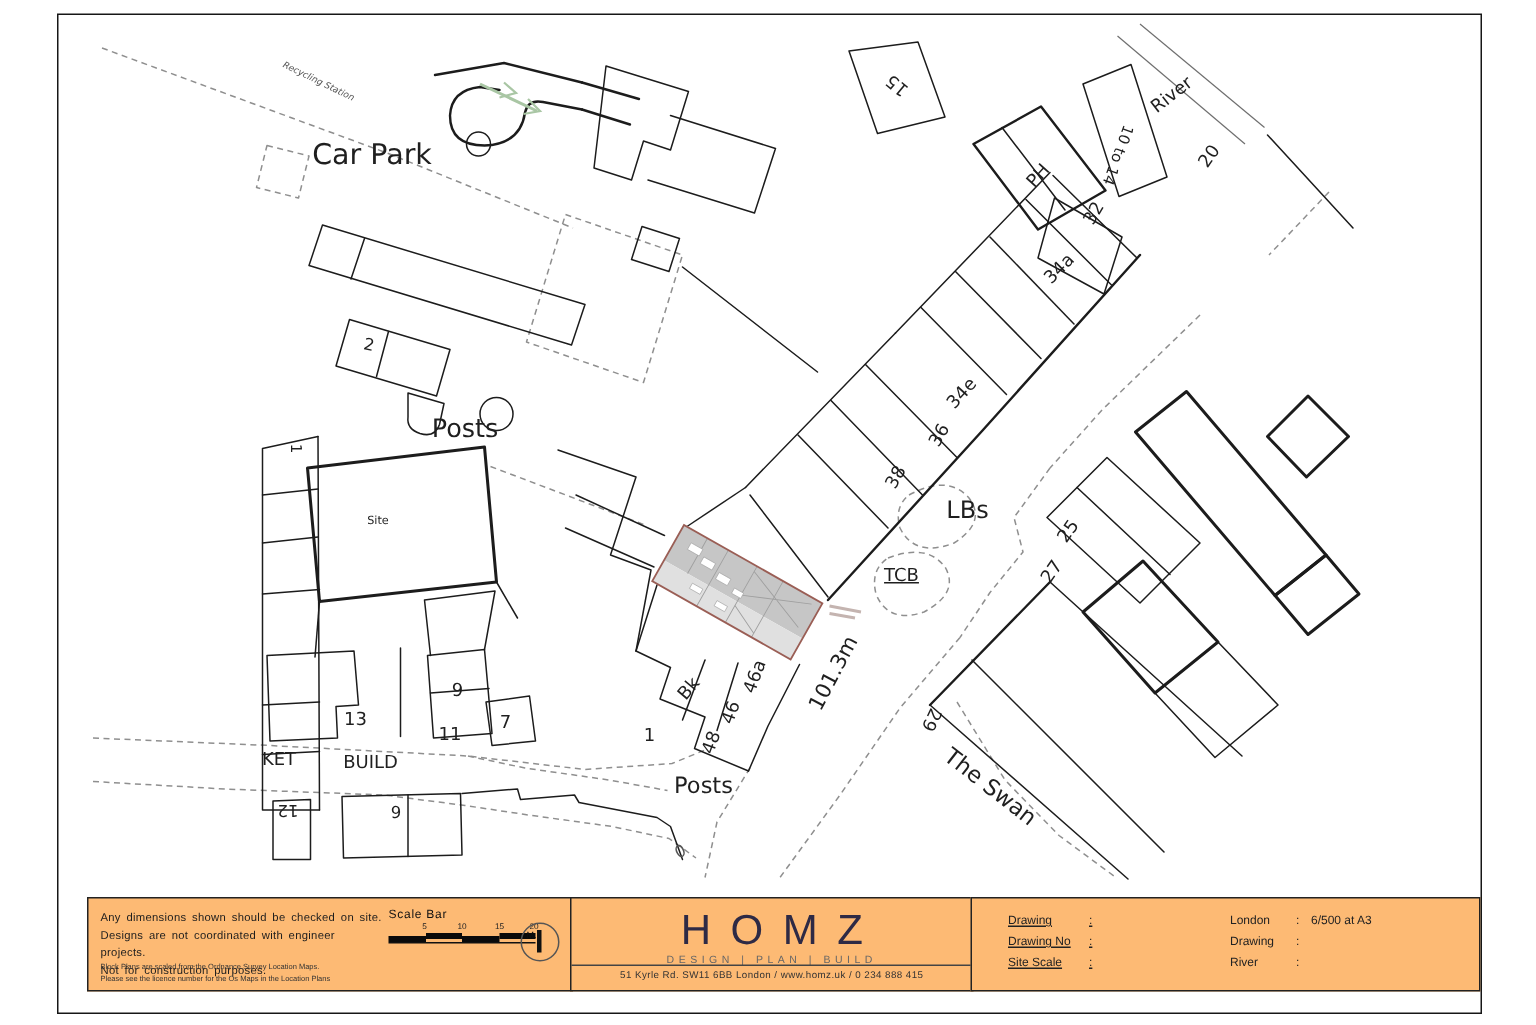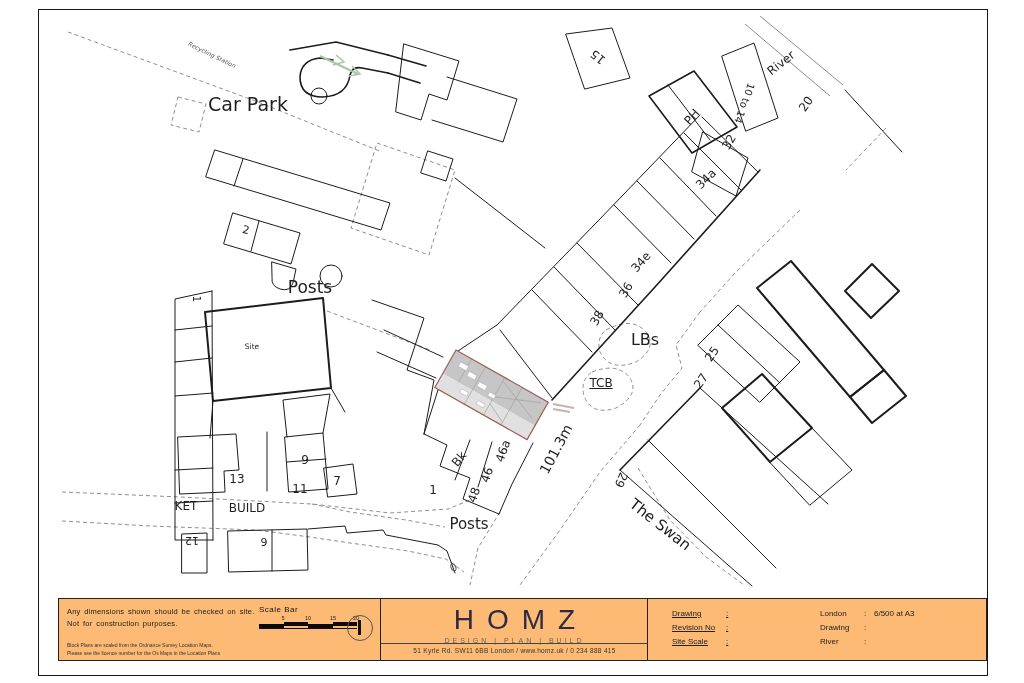--- a/index.html
+++ b/index.html
@@ -224,20 +224,21 @@
       <div class="maplabel" style="left: 806px; top: 104px; font-size: 12px; transform: translate(-50%, -50%) rotate(-55deg);">20</div>
       <div class="maplabel" style="left: 712px; top: 354px; font-size: 12px; transform: translate(-50%, -50%) rotate(-55deg);">25</div>
       <div class="maplabel" style="left: 701px; top: 381px; font-size: 12px; transform: translate(-50%, -50%) rotate(-55deg);">27</div>
       <div class="maplabel" style="left: 621px; top: 480px; font-size: 12px; transform: translate(-50%, -50%) rotate(115deg);">29</div>
       <div class="maplabel" style="left: 660px; top: 525px; font-size: 15px; transform: translate(-50%, -50%) rotate(38deg);">The Swan</div>
     </div>
 
   <div id="box-notes" class="tbox">
     <div class="notes">
       <div>Any dimensions shown should be checked on site.</div>
+      <div>Designs are not coordinated with engineer projects.</div>
       <div>Not for construction purposes.</div>
     </div>
     <div class="smallprint">
       <div>Block Plans are scaled from the Ordnance Survey Location Maps.</div>
       <div>Please see the licence number for the Os Maps in the Location Plans</div>
     </div>
     <div class="scalebar">
       <div class="sb-title">Scale Bar</div>
       <div class="sb-ticks">
         <span class="sb-tick" style="left:24px">5</span>
@@ -266,21 +267,21 @@
   </div>
 
   <div id="box-info" class="tbox">
     <div class="info-col col-l">
       <div class="row">
         <span class="lbl">Drawing</span>
           <span class="colon">:</span>
         <span class="val"></span>
       </div>
       <div class="row">
-        <span class="lbl">Revision No</span>
+        <span class="lbl">Drawing No</span>
           <span class="colon">:</span>
         <span class="val"></span>
       </div>
       <div class="row">
         <span class="lbl">Site Scale</span>
           <span class="colon">:</span>
         <span class="val"></span>
       </div>
     </div>
     <div class="info-col col-r">

